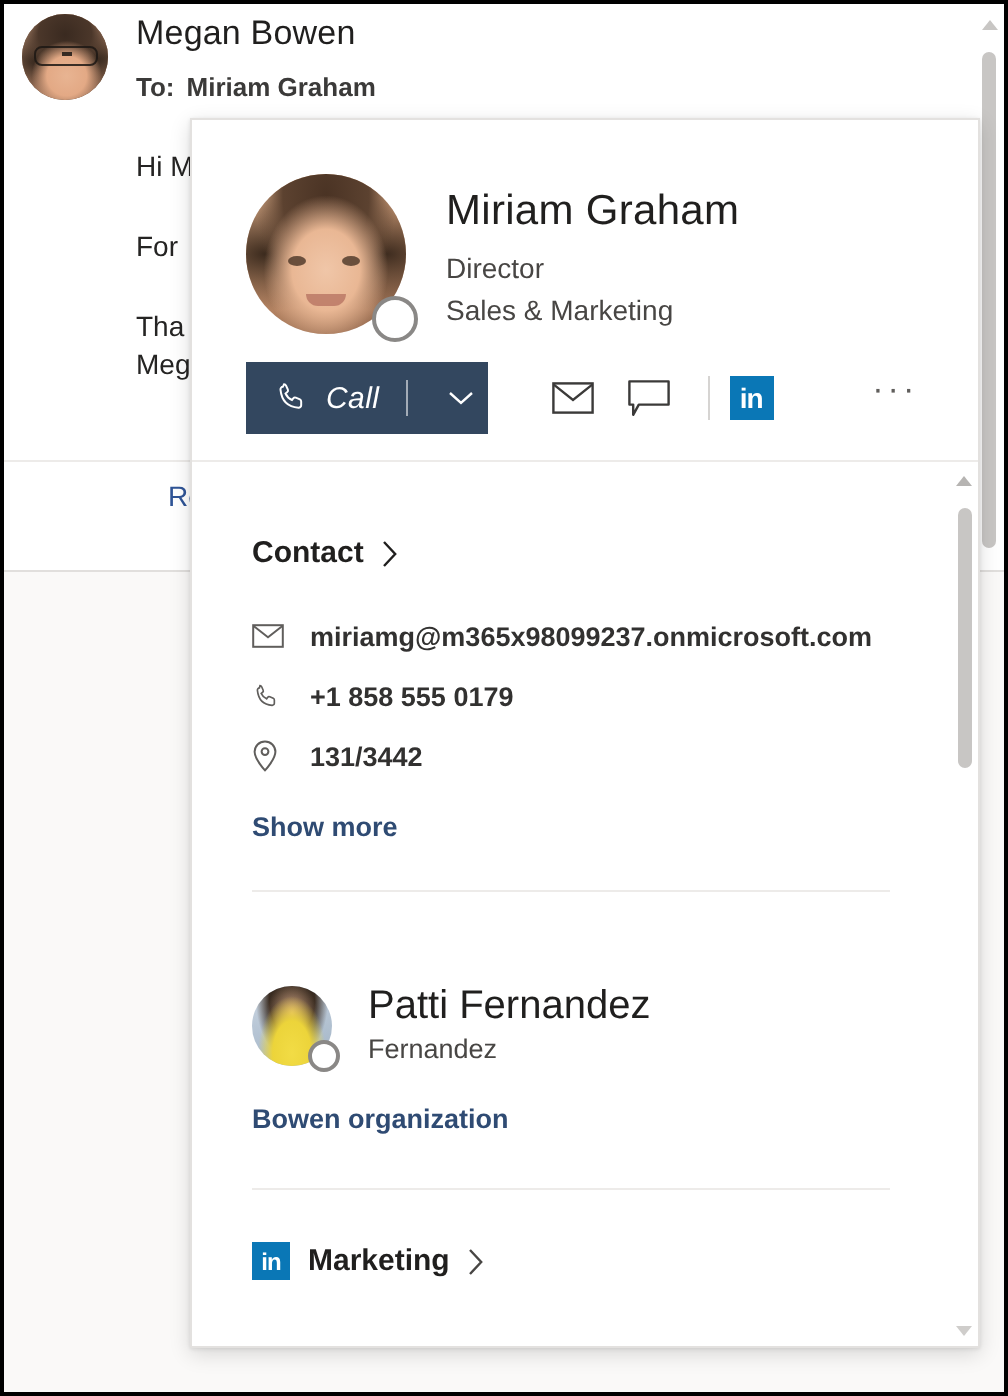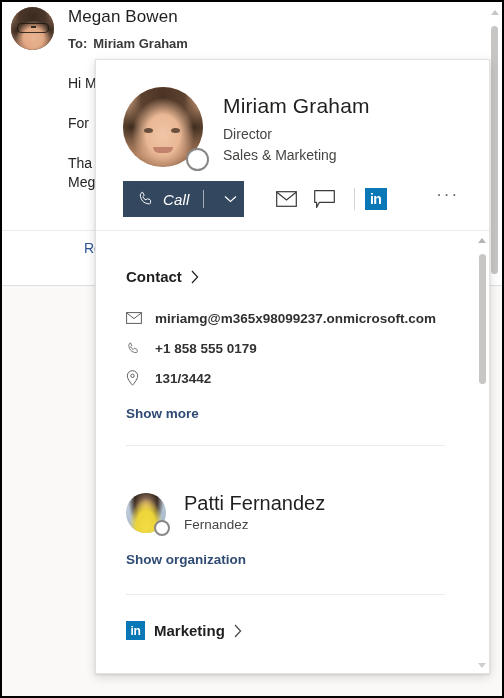--- a/index.html
+++ b/index.html
@@ -651,21 +651,21 @@
               </div>
               <div class="person-presence"></div>
             </div>
             <div class="person-meta">
               <div class="person-name">Patti Fernandez</div>
               <div class="person-title">Fernandez</div>
             </div>
           </div>
 
           <div style="height:18px"></div>
-          <div class="link-action">Show organization</div>
+          <div class="link-action">Bowen organization</div>
           <div style="height:27px"></div>
         </div>
 
         <div class="divider"></div>
 
         <div style="height:26px"></div>
 
         <div id="linkedin-section">
           <span id="li-badge">
             <span class="li-text">in</span>

